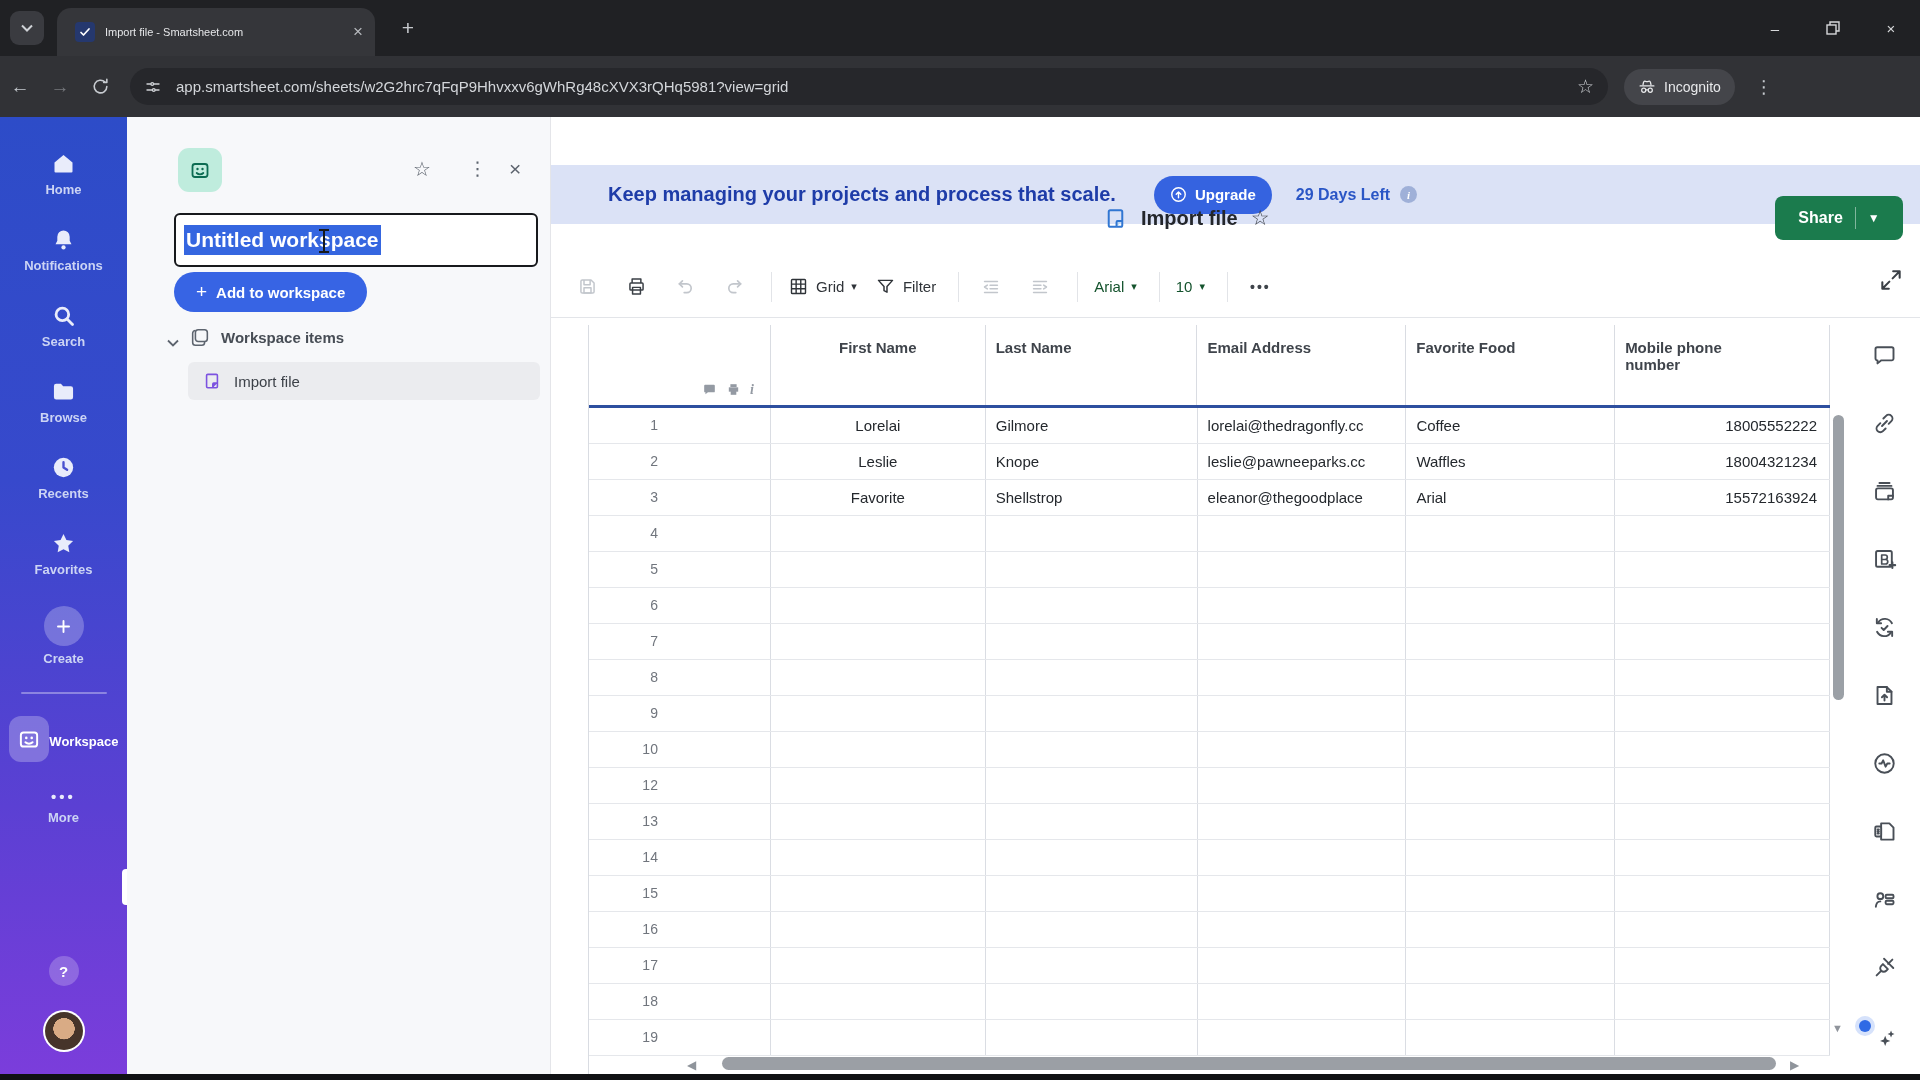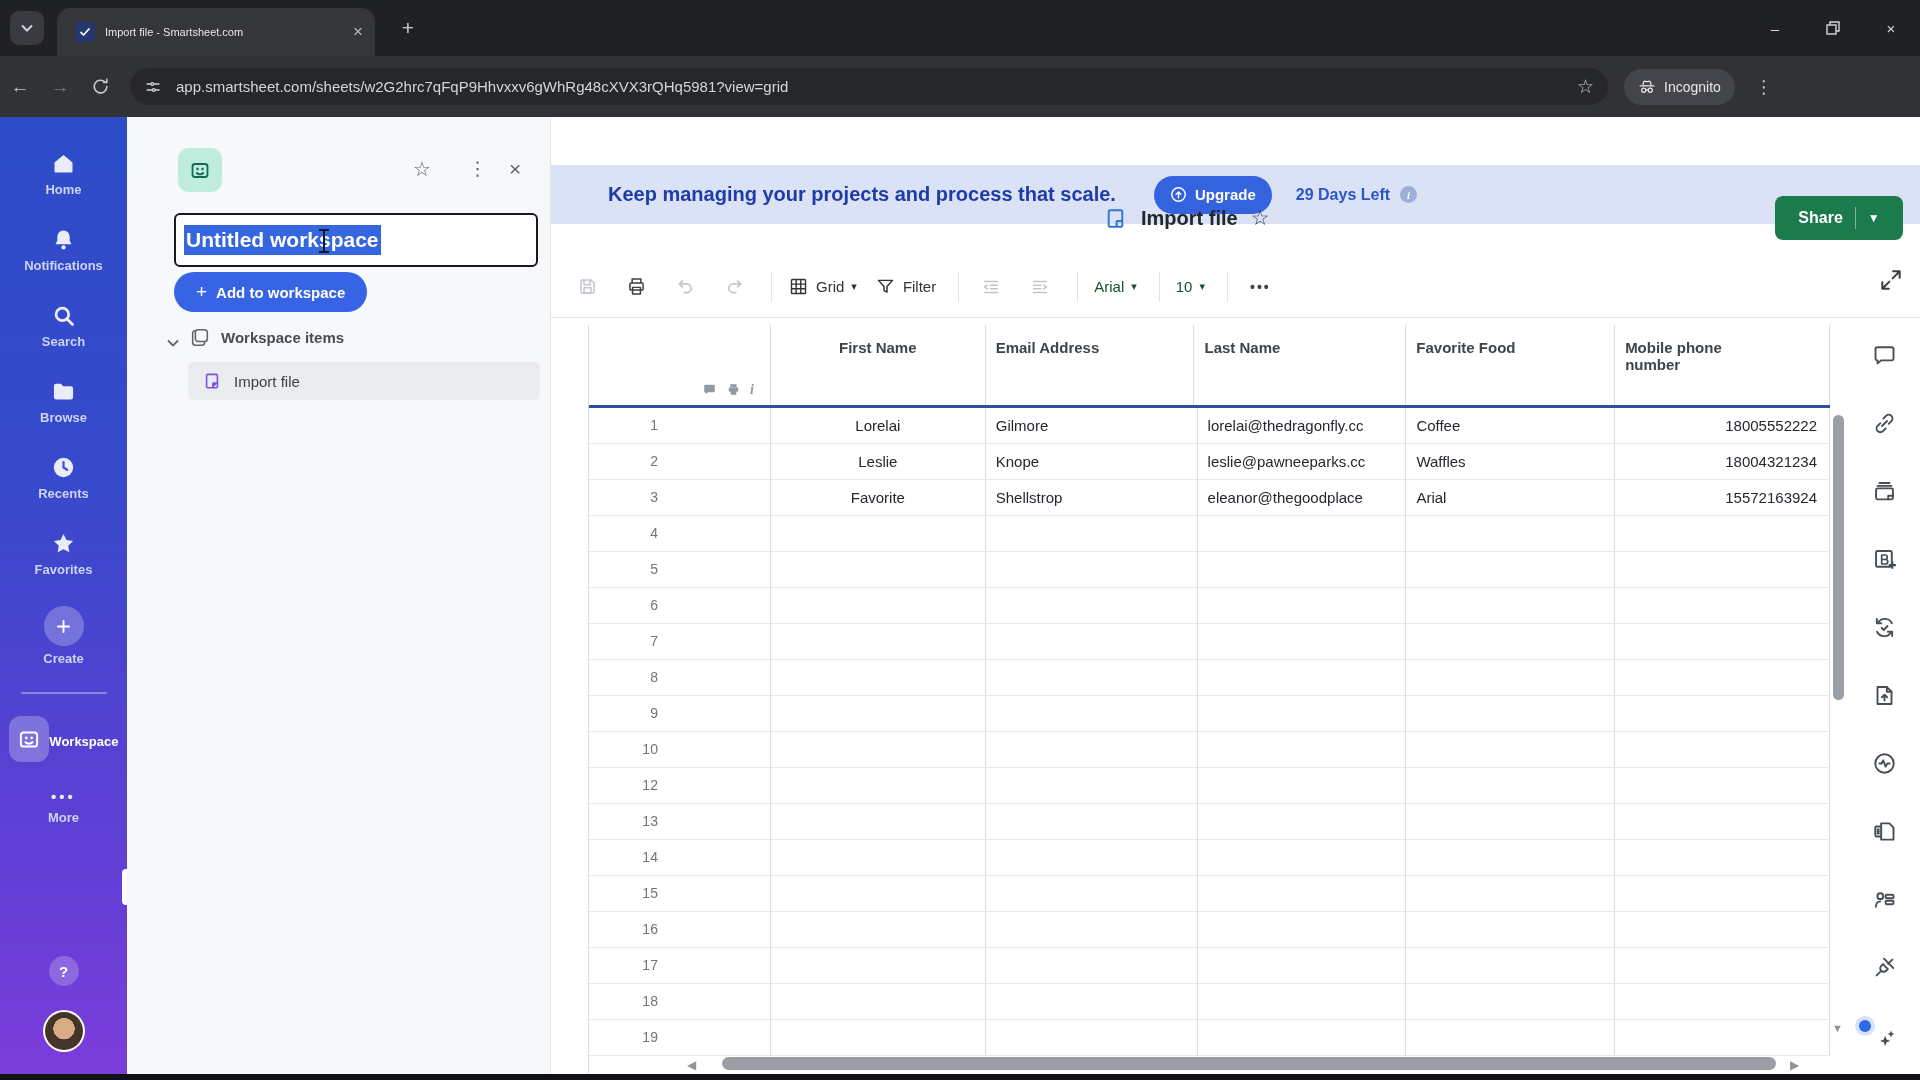--- a/index.html
+++ b/index.html
@@ -475,22 +475,22 @@
               </svg></span>
             <span class="gi"><svg viewBox="0 0 24 24" fill="currentColor">
                 <path d="M7 3.5h10V8H7Z"></path>
                 <path d="M4.5 8.5h15v7h-15Z"></path>
                 <path d="M7.5 13h9v7.5h-9Z"></path>
               </svg></span>
             <span class="ital">i</span>
           </span>
         </div>
         <div class="ghcell center" style="width: 215px;">First Name</div>
+        <div class="ghcell" style="width: 212px;">Last Name</div>
         <div class="ghcell" style="width: 209px;">Email Address</div>
-        <div class="ghcell" style="width: 212px;">Last Name</div>
         <div class="ghcell" style="width: 209px;">Favorite Food</div>
         <div class="ghcell" style="width: 215px; padding-right: 70px;">Mobile phone number</div>
       </div>
     <div id="grid-underline"></div>
     <div id="grid-rows">
         <div class="grow">
           <div class="gcell rownum" style="width:182px">1</div>
           <div class="gcell center" style="width:215px">Lorelai</div>
           <div class="gcell" style="width:212px">Gilmore</div>
           <div class="gcell" style="width:209px">lorelai@thedragonfly.cc</div>

